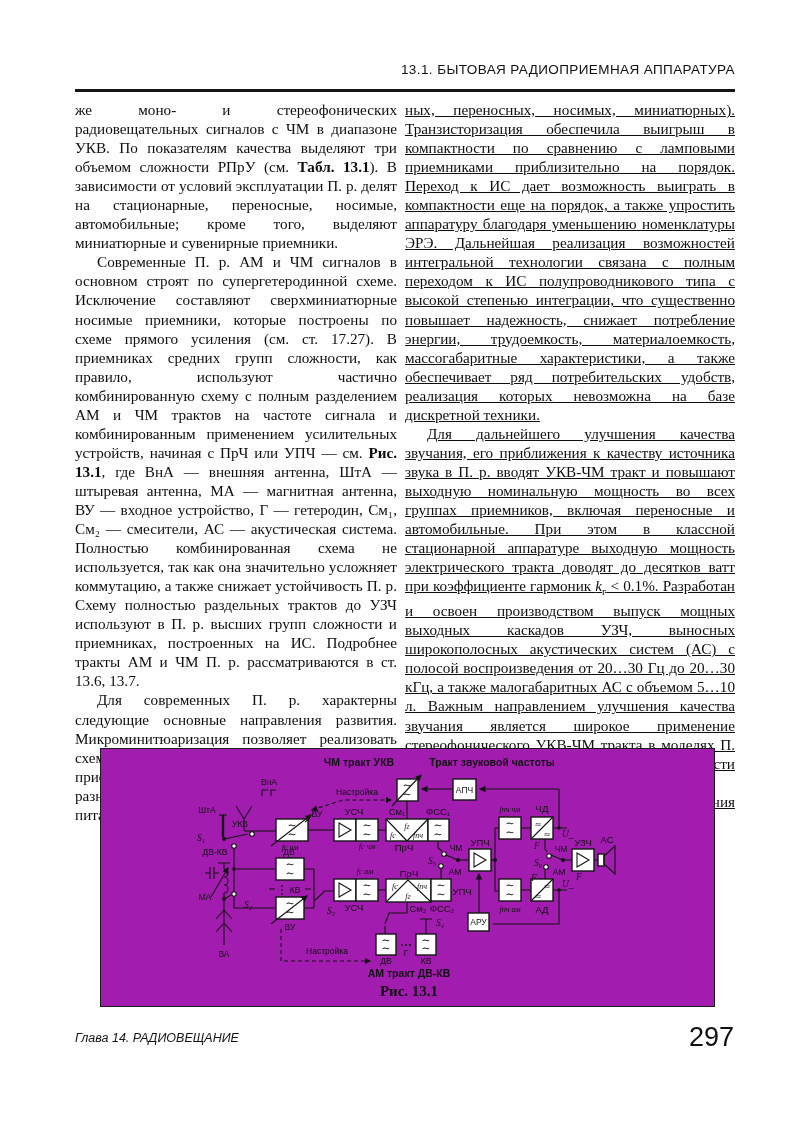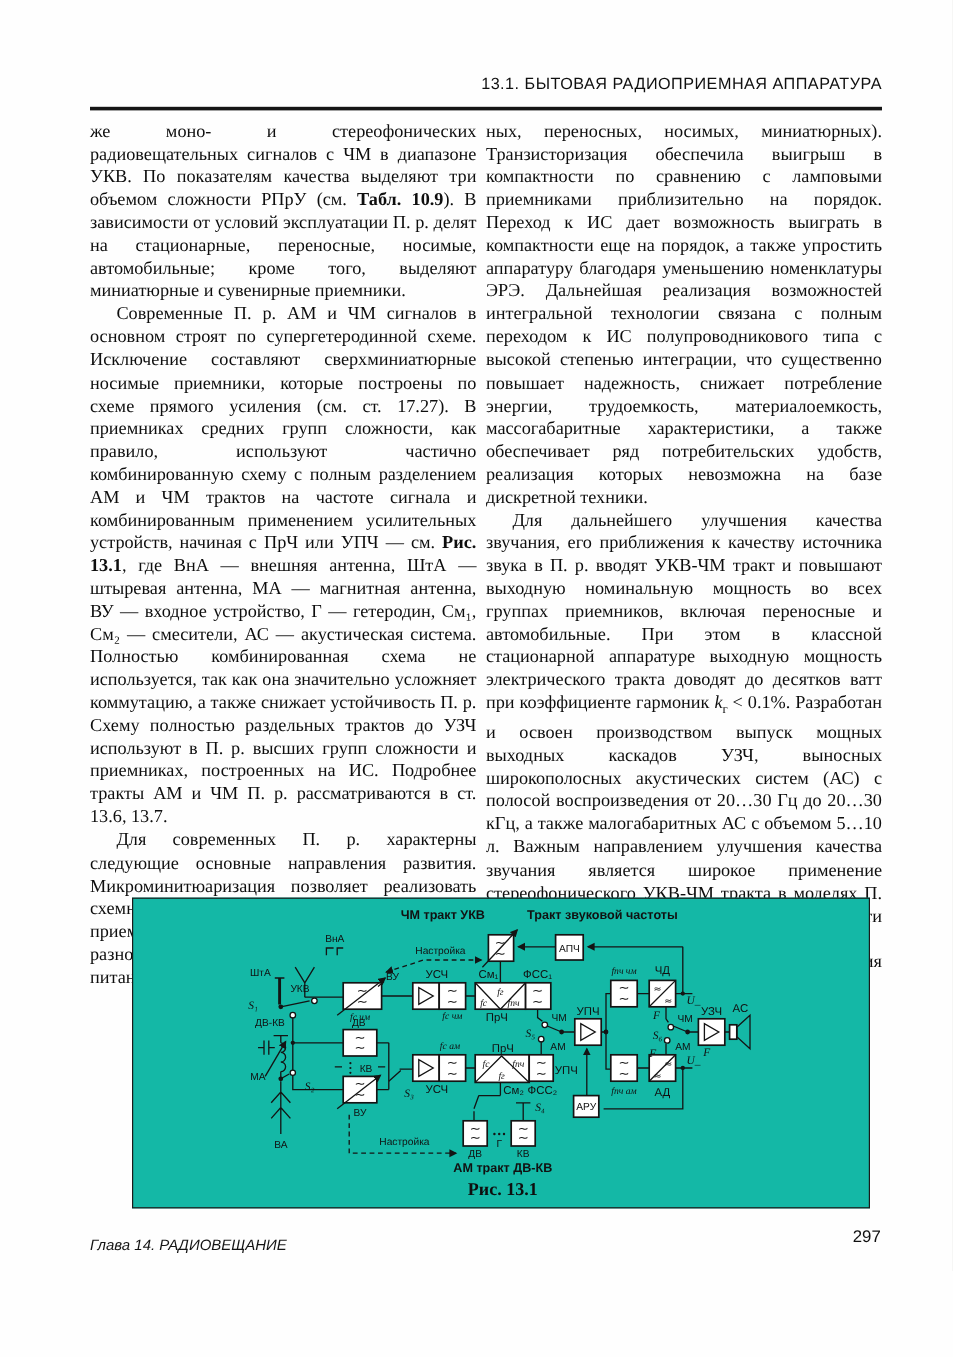--- a/index.html
+++ b/index.html
@@ -4,31 +4,31 @@
 <style>
   html,body{margin:0;padding:0;background:#e8e8e6;}
   .page{position:relative;width:794px;height:1131px;background:#fefefe;margin:0 auto;
         font-family:"Liberation Serif", serif;color:#0e0e0e;overflow:hidden;}
   .running-head{position:absolute;top:62px;right:59px;
         font-family:"Liberation Sans", sans-serif;font-size:13.5px;letter-spacing:.4px;color:#101010;}
   .head-rule{position:absolute;top:89px;left:75px;width:660px;height:2.5px;background:#161616;}
   .cols{position:absolute;top:100px;left:75px;width:660px;display:flex;gap:8px;}
   .col{font-size:15.2px;line-height:19.05px;text-align:justify;}
   .col.left{width:322px;}
-  .col.right{width:330px;}
+  .col.right{width:330px;text-decoration:underline;}
   .col p{margin:0;}
   .col p.ind{text-indent:22px;}
   sub{font-size:70%;}
-  .figure{position:absolute;top:748px;left:110px;width:615px;height:259px;
-        border:1.6px solid #1b1b1b;box-sizing:border-box;background:#14b8a6;}
+  .figure{position:absolute;top:748px;left:100px;width:615px;height:259px;
+        border:1.6px solid #1b1b1b;box-sizing:border-box;background:#a21caf;}
   .figure svg{display:block;}
   .footer-left{position:absolute;top:1031px;left:75px;
         font-family:"Liberation Sans", sans-serif;font-style:italic;font-size:12.5px;color:#141414;}
   .footer-page{position:absolute;top:1022px;right:60px;
-        font-family:"Liberation Sans", sans-serif;font-size:14px;color:#101010;}
+        font-family:"Liberation Sans", sans-serif;font-size:27px;color:#101010;}
   
   .bx{fill:#fff;stroke:#141414;stroke-width:1.4;}
   .ln{stroke:#141414;stroke-width:1.1;fill:none;}
   .lnd{stroke:#141414;stroke-width:1.1;fill:none;stroke-dasharray:4 3;}
   .dot{fill:#141414;stroke:none;}
   .sw{fill:#fff;stroke:#141414;stroke-width:1.1;}
   .t{font-family:"Liberation Sans", sans-serif;font-size:9.5px;fill:#111;text-anchor:middle;}
   .tb{font-family:"Liberation Sans", sans-serif;font-weight:bold;font-size:10.5px;fill:#111;text-anchor:middle;}
   .tin{font-family:"Liberation Sans", sans-serif;font-size:8.5px;fill:#111;text-anchor:middle;}
   .ti{font-family:"Liberation Serif", serif;font-style:italic;font-size:8px;fill:#111;text-anchor:middle;}
@@ -41,21 +41,21 @@
 </head>
 <body>
 
 <div class="page">
 
   <div class="running-head">13.1. БЫТОВАЯ РАДИОПРИЕМНАЯ АППАРАТУРА</div>
   <div class="head-rule"></div>
 
   <div class="cols">
     <div class="col left">
-      <p><span>же моно- и стереофонических радиовещательных сигналов с ЧМ в диапазоне УКВ. По показателям качества выделяют три объемом сложности РПрУ (см. </span><b>Табл. 10.9</b><span>). В зависимости от условий эксплуатации П. р. делят на стационарные, переносные, носимые, автомобильные; кроме того, выделяют миниатюрные и сувенирные приемники.</span></p>
+      <p><span>же моно- и стереофонических радиовещательных сигналов с ЧМ в диапазоне УКВ. По показателям качества выделяют три объемом сложности РПрУ (см. </span><b>Табл. 13.1</b><span>). В зависимости от условий эксплуатации П. р. делят на стационарные, переносные, носимые, автомобильные; кроме того, выделяют миниатюрные и сувенирные приемники.</span></p>
       <p class="ind"><span>Современные П. р. АМ и ЧМ сигналов в основном строят по супергетеродинной схеме. Исключение составляют сверхминиатюрные носимые приемники, которые построены по схеме прямого усиления (см. ст. 17.27). В приемниках средних групп сложности, как правило, используют частично комбинированную схему с полным разделением АМ и ЧМ трактов на частоте сигнала и комбинированным применением усилительных устройств, начиная с ПрЧ или УПЧ — см. </span><b>Рис. 13.1</b><span>, где ВнА — внешняя антенна, ШтА — штыревая антенна, МА — магнитная антенна, ВУ — входное устройство, Г — гетеродин, См₁, См₂ — смесители, АС — акустическая система. Полностью комбинированная схема не используется, так как она значительно усложняет коммутацию, а также снижает устойчивость П. р. Схему полностью раздельных трактов до УЗЧ используют в П. р. высших групп сложности и приемниках, построенных на ИС. Подробнее тракты АМ и ЧМ П. р. рассматриваются в ст. 13.6, 13.7.</span></p>
       <p class="ind">Для современных П. р. характерны следующие основные направления развития. Микроминитюаризация позволяет реализовать схемную сложность высококачественных приемников, обеспечивает широкое разнообразие моделей П. р. с автономным питанием (автомобиль-</p>
     </div>
     <div class="col right">
       <p>ных, переносных, носимых, миниатюрных). Транзисторизация обеспечила выигрыш в компактности по сравнению с ламповыми приемниками приблизительно на порядок. Переход к ИС дает возможность выиграть в компактности еще на порядок, а также упростить аппаратуру благодаря уменьшению номенклатуры ЭРЭ. Дальнейшая реализация возможностей интегральной технологии связана с полным переходом к ИС полупроводникового типа с высокой степенью интеграции, что существенно повышает надежность, снижает потребление энергии, трудоемкость, материалоемкость, массогабаритные характеристики, а также обеспечивает ряд потребительских удобств, реализация которых невозможна на базе дискретной техники.</p>
       <p class="ind"><span>Для дальнейшего улучшения качества звучания, его приближения к качеству источника звука в П. р. вводят УКВ-ЧМ тракт и повышают выходную номинальную мощность во всех группах приемников, включая переносные и автомобильные. При этом в классной стационарной аппаратуре выходную мощность электрического тракта доводят до десятков ватт при коэффициенте гармоник </span><i>k</i><sub>г</sub><span> &lt; 0.1%. Разработан и освоен производством выпуск мощных выходных каскадов УЗЧ, выносных широкополосных акустических систем (АС) с полосой воспроизведения от 20…30 Гц до 20…30 кГц, а также малогабаритных АС с объемом 5…10 л. Важным направлением улучшения качества звучания является широкое применение стереофонического УКВ-ЧМ тракта в моделях П. р. как высоких, так и средних групп сложности (см. ст. 27.6, 27.8, 13.5).</span></p>
       <p class="ind">Наряду с улучшением качества звучания большое внимание уделяют повышению поме-</p>
     </div>
   </div>
 

